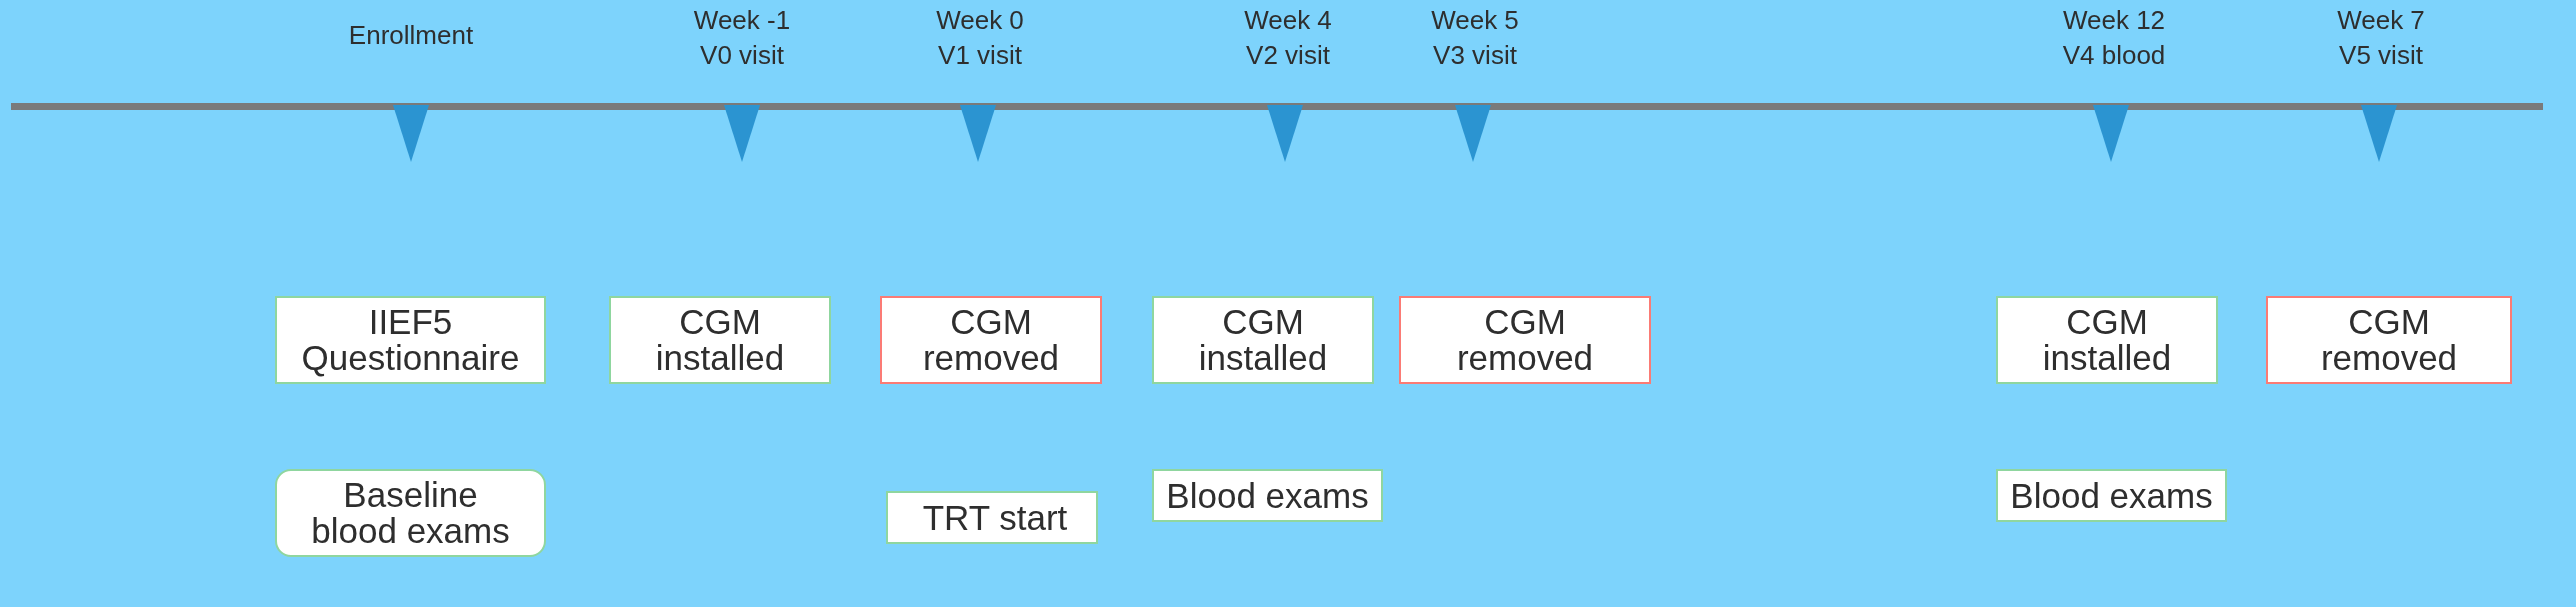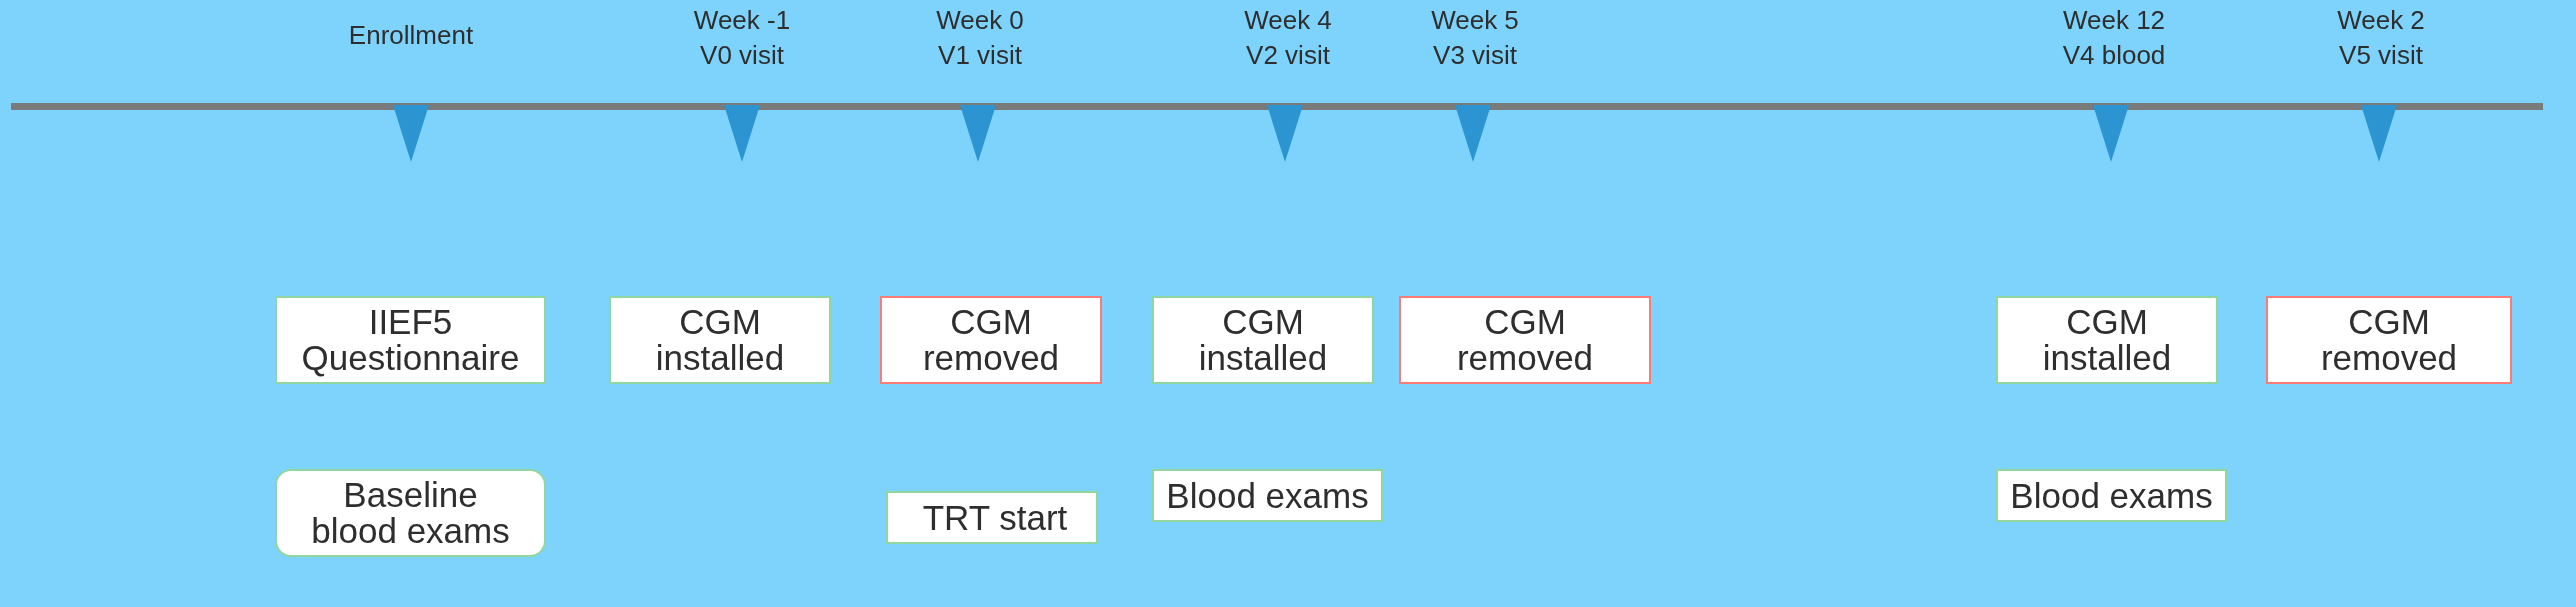--- a/index.html
+++ b/index.html
@@ -124,21 +124,21 @@
         <div class="tri"></div>
       </div>
       <div class="visit-label two-line" style="left: 2114px;">
         <div>Week 12</div>
         <div>V4 blood</div>
       </div>
       <div class="marker" style="left: 2111px;">
         <div class="tri"></div>
       </div>
       <div class="visit-label two-line" style="left: 2381px;">
-        <div>Week 2</div>
+        <div>Week 7</div>
         <div>V5 visit</div>
       </div>
       <div class="marker" style="left: 2379px;">
         <div class="tri"></div>
       </div>
     </div>
 
   <div id="row1-layer">
       <div class="event-box" style="left: 275px; top: 296px; width: 271px; height: 88px;">
         <span class="ln">IIEF5</span>

